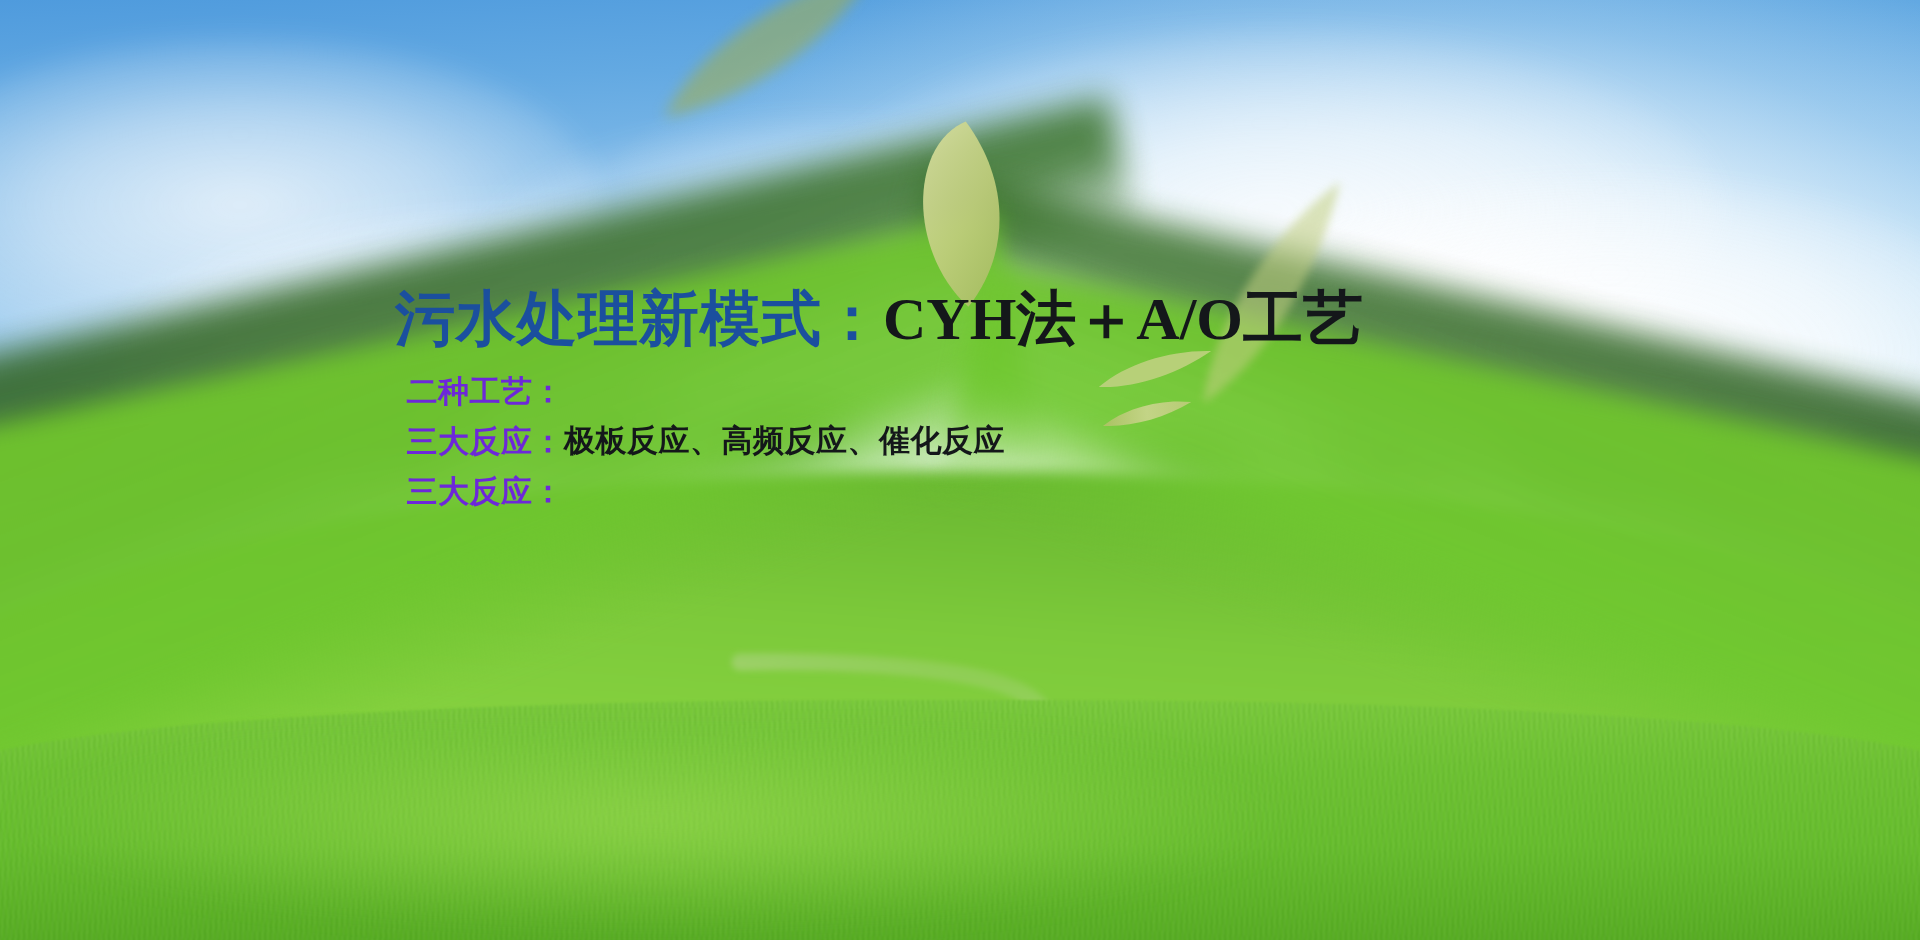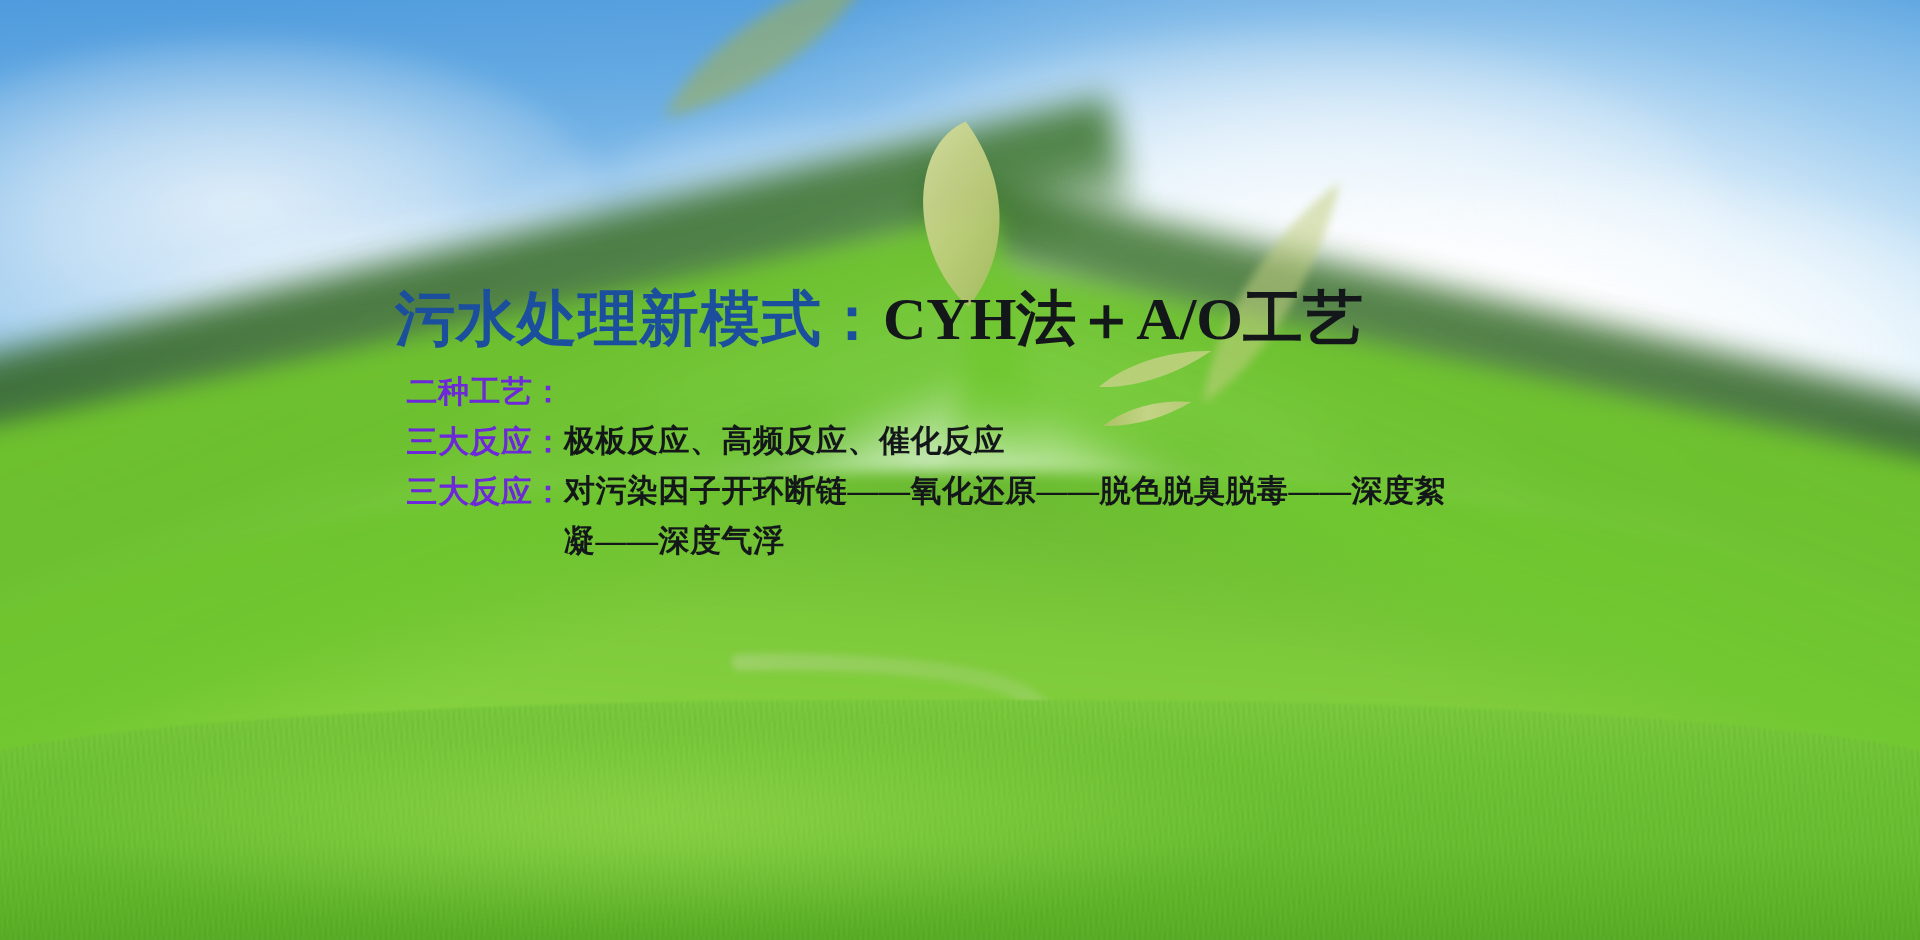--- a/index.html
+++ b/index.html
@@ -344,19 +344,18 @@
       <div class="spec-label">二种工艺：</div>
     </div>
 
     <div class="specrow">
       <div class="spec-label">三大反应：</div>
       <div class="spec-value">极板反应、高频反应、催化反应</div>
     </div>
 
     <div class="specrow">
       <div class="spec-label">三大反应：</div>
-      <div class="spec-value">对污染因子开环断链——氧化还原——脱色脱臭脱毒——深度絮凝——深度气浮</div>
     </div>
 
 
   </div>
 
 </div>
 
 </body></html>

